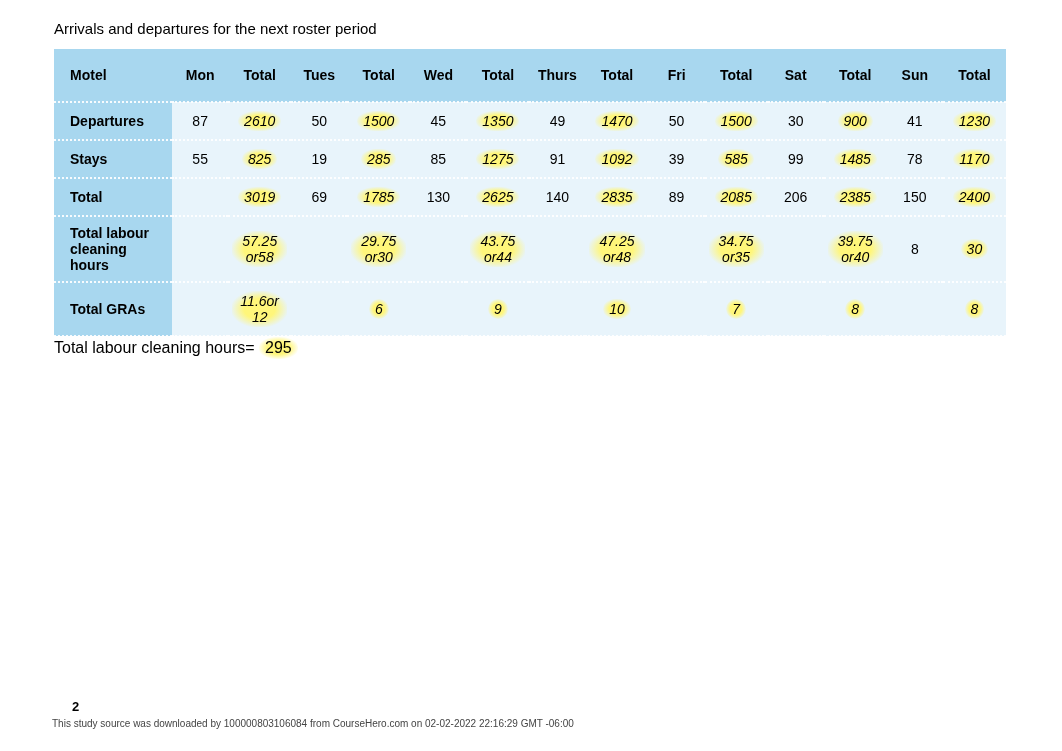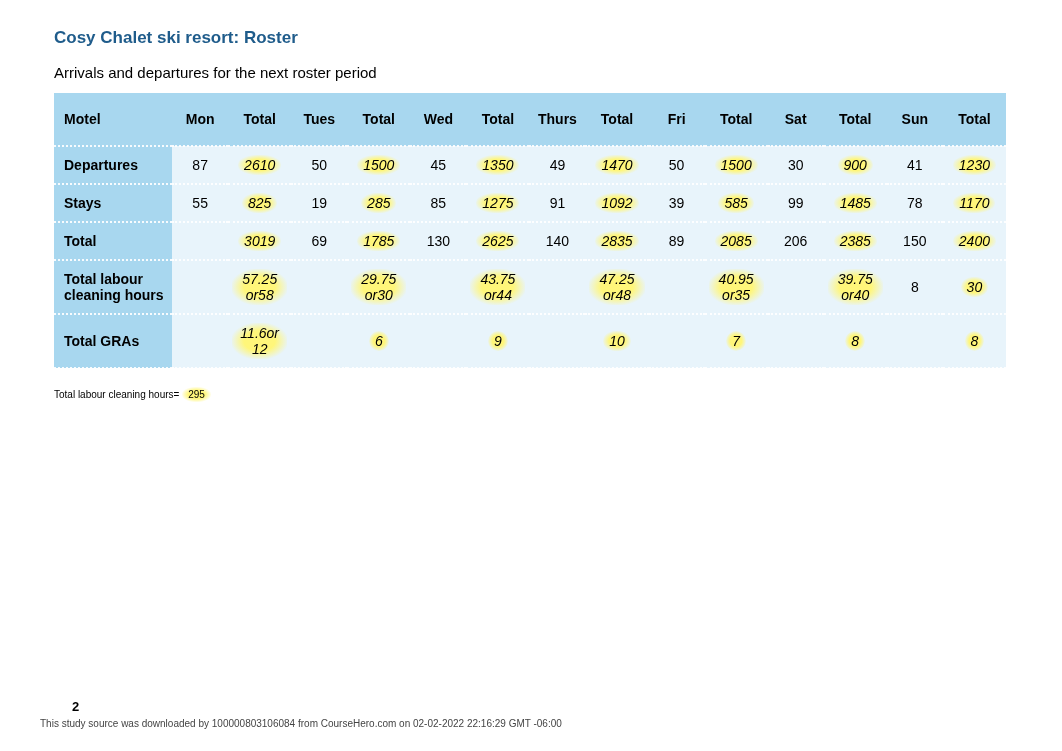--- a/index.html
+++ b/index.html
@@ -32,21 +32,21 @@
     table-layout: fixed;
   }
   .table td, .table th {
     padding: 8px 4px;
     text-align: center;
     font-size: 14px;
     border-bottom: 2px dotted rgba(255,255,255,0.9);
   }
   .table .labelcol {
     text-align: left;
-    padding-left: 10px;
+    padding-left: 16px;
     font-weight: bold;
     background: #a8d7ef;
     width: 118px;
   }
   .table thead th {
     background: #a8d7ef;
     font-weight: bold;
     height: 36px;
   }
   .table tbody td {
@@ -57,22 +57,21 @@
   }
   .hl {
     font-style: italic;
     font-weight: normal;
     background: radial-gradient(ellipse at center, #fff67a 40%, rgba(255,246,122,0) 75%);
     display: inline-block;
     padding: 2px 6px;
     border-radius: 10px;
   }
   .footnote {
-    margin-top: 18px;
-    font-size: 10px;
+    font-size: 16px;
   }
   .footnote .hl {
     font-style: normal;
     font-weight: normal;
   }
   .footer {
     position: absolute;
     bottom: 22px;
     left: 0;
     right: 0;
@@ -82,31 +81,30 @@
     display: flex;
     justify-content: space-between;
     padding: 0 54px;
     margin-bottom: 4px;
   }
   .footer-left { font-weight: bold; font-size: 13px; padding-left: 18px;}
   .footer-center { text-align: center; flex-grow: 1; font-size: 11px;}
   .footer-dl {
     font-size: 10px;
     color: #444;
-    padding: 0 0 0 40px;
+    padding: 0 0 0 52px;
   }
   col.cl { width:118px; }
   col.cd { width:56px; }
   col.ct { width:63px; }
 </style>
 </head>
 <body>
 
 <div class="page">
-  <div class="title">Cosy Chalet ski resort: Roster</div>
   <div class="subtitle">Arrivals and departures for the next roster period</div>
 
   <table class="table">
     <colgroup>
       <col class="cl">
         <col class="cd">
         <col class="ct">
         <col class="cd">
         <col class="ct">
         <col class="cd">
@@ -195,21 +193,21 @@
           <td class="labelcol">Total labour cleaning hours</td>
           <td></td>
           <td><span class="hl">57.25 or58</span></td>
           <td></td>
           <td><span class="hl">29.75 or30</span></td>
           <td></td>
           <td><span class="hl">43.75 or44</span></td>
           <td></td>
           <td><span class="hl">47.25 or48</span></td>
           <td></td>
-          <td><span class="hl">40.95 or35</span></td>
+          <td><span class="hl">34.75 or35</span></td>
           <td></td>
           <td><span class="hl">39.75 or40</span></td>
           <td>8</td>
           <td><span class="hl">30</span></td>
         </tr>
         <tr>
           <td class="labelcol">Total GRAs</td>
           <td></td>
           <td><span class="hl">11.6or 12</span></td>
           <td></td>

